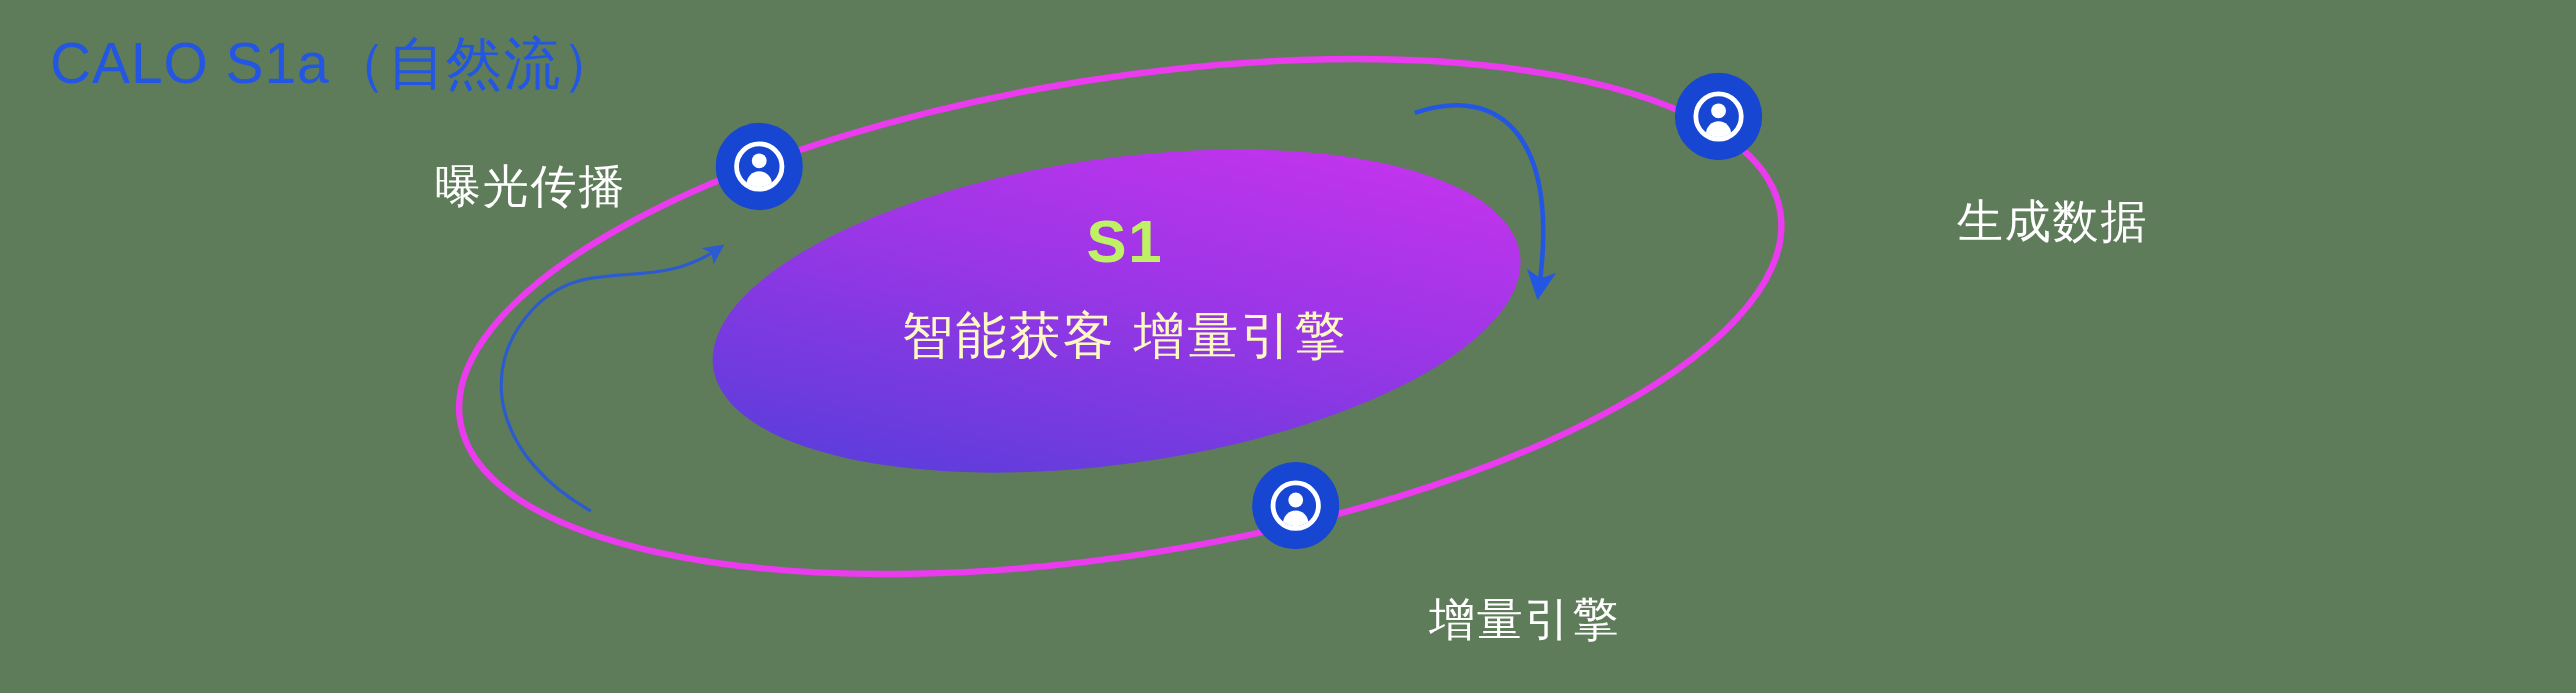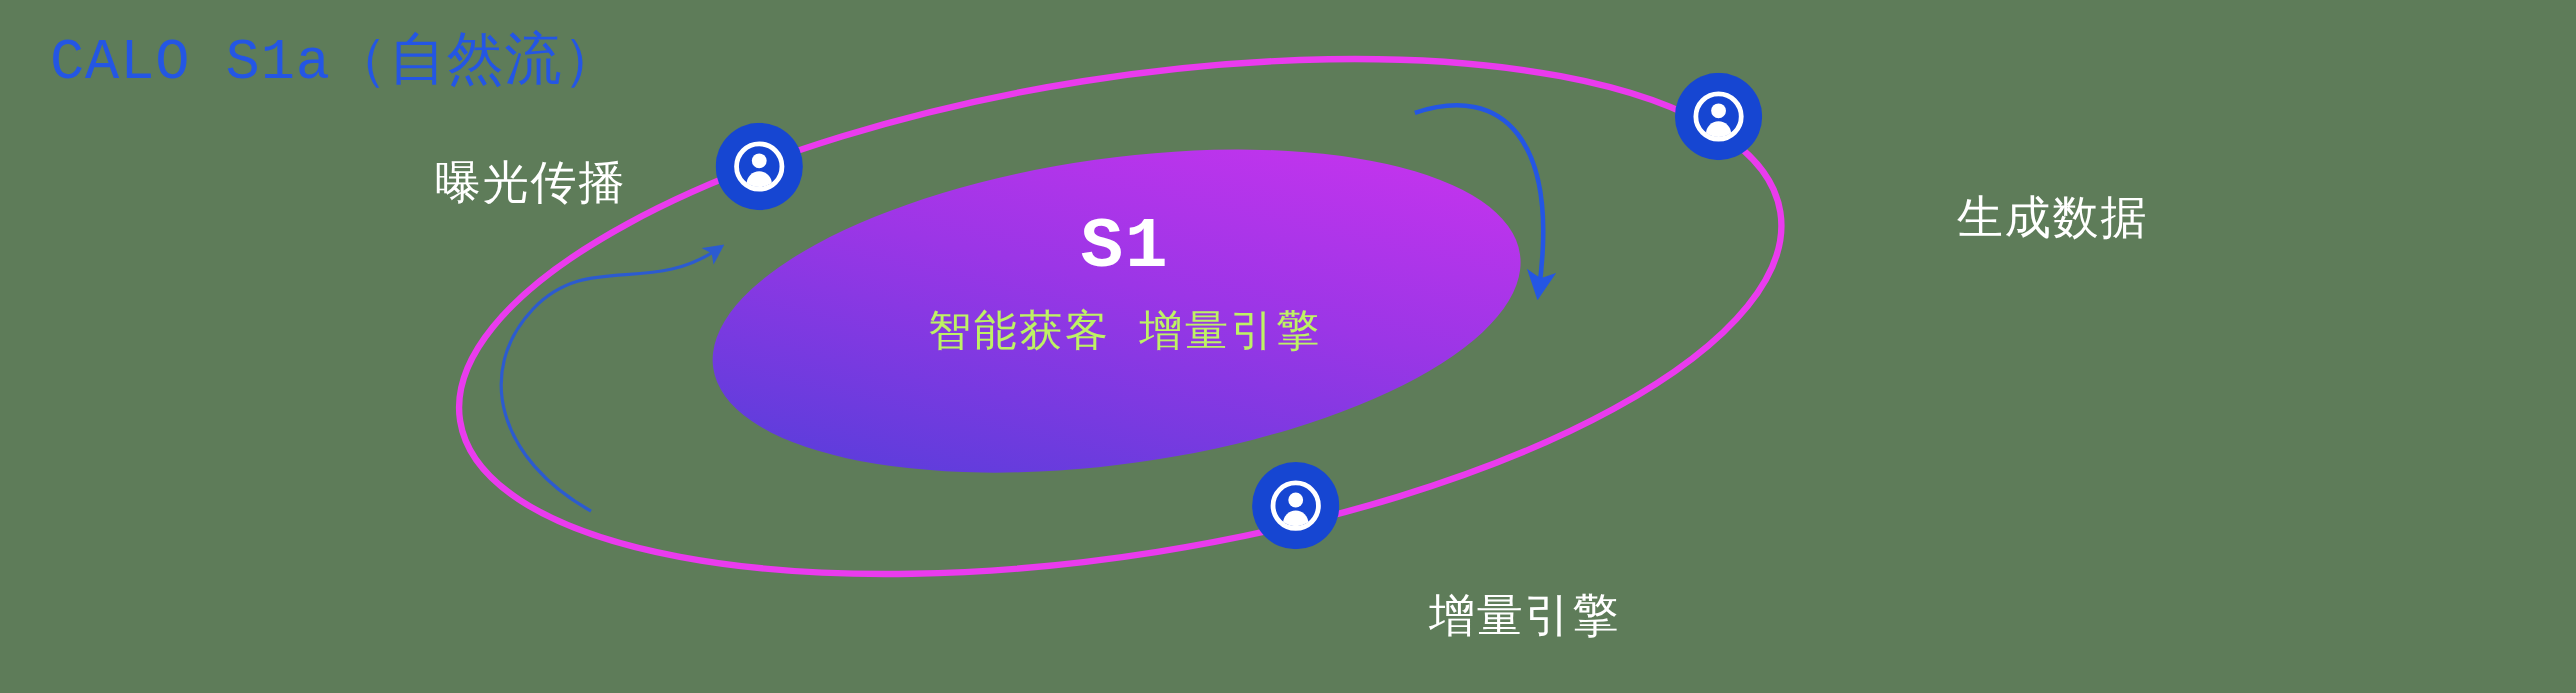--- a/index.html
+++ b/index.html
@@ -7,21 +7,20 @@
   body {
     background: #5e7c59;
     font-family: "Liberation Sans", "DejaVu Sans", sans-serif;
   }
   .stage {
     position: relative;
     width: 2576px;
     height: 694px;
     overflow: hidden;
     background: #5e7c59;
-    font-family: Liberation Mono, monospace;
   }
   .stage svg.layer {
     position: absolute;
     left: 0; top: 0;
   }
   .label {
     position: absolute;
     white-space: nowrap;
     line-height: 1.15;
   }
@@ -33,31 +32,31 @@
   }
   .label-white {
     color: #ffffff;
     font-size: 46px;
     font-weight: 400;
     letter-spacing: 1.8px;
   }
   .core-title {
     position: absolute;
     transform: translateX(-50%);
-    color: #ffffff;
-    font-size: 71px;
+    color: #bef264;
+    font-size: 60px;
     font-weight: 700;
     white-space: nowrap;
     letter-spacing: 1.8px;
   }
   .core-subtitle {
     position: absolute;
     transform: translateX(-50%);
-    color: #bef264;
-    font-size: 43px;
+    color: #fef9c3;
+    font-size: 51px;
     font-weight: 400;
     white-space: nowrap;
     letter-spacing: 2.7px;
   }
 </style>
 </head>
 <body>
 
 <div class="stage">
 

